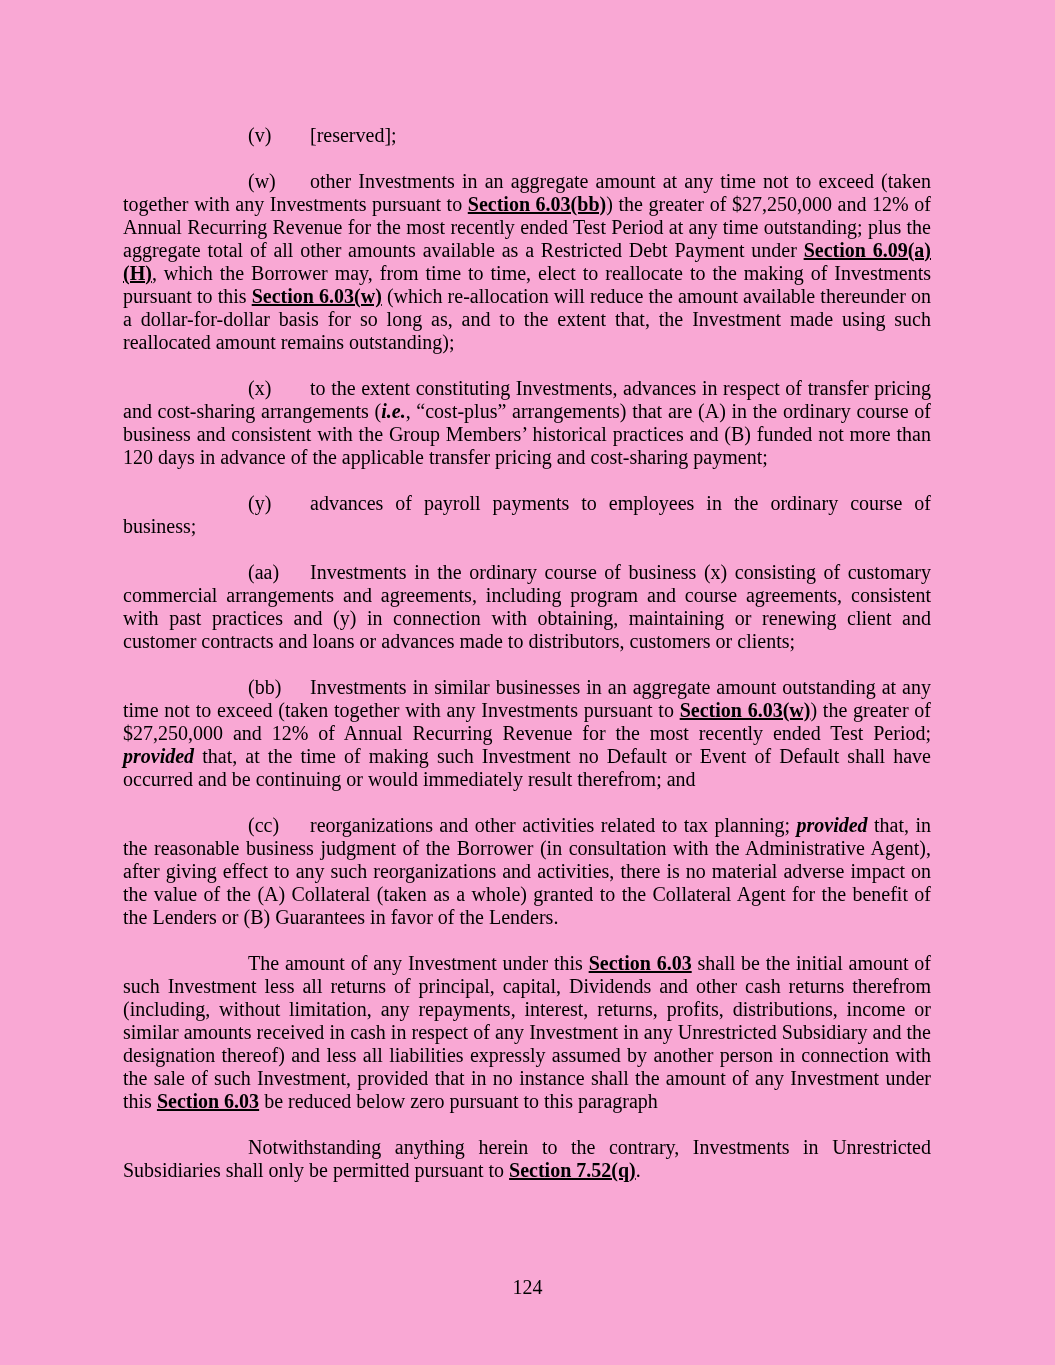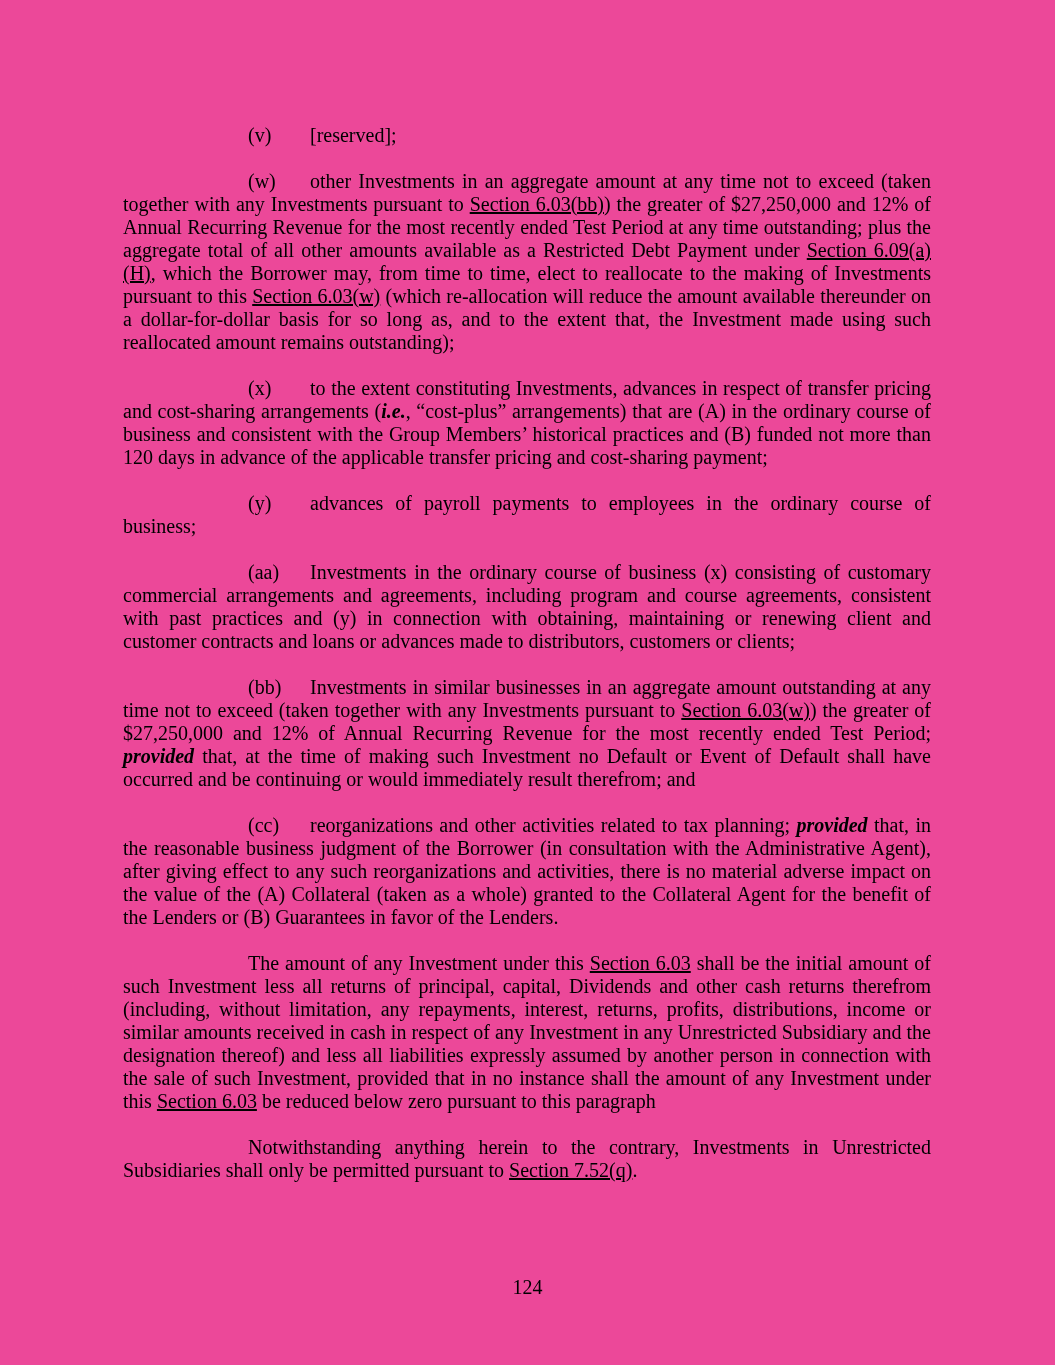--- a/index.html
+++ b/index.html
@@ -4,21 +4,21 @@
 <style>
   html, body {
     margin: 0;
     padding: 0;
     background: #ffffff;
   }
   .page {
     position: relative;
     width: 1055px;
     height: 1365px;
-    background: #ec4899;
+    background: #f9a8d4;
     font-family: "Liberation Serif", "DejaVu Serif", serif;
     font-size: 20px;
     line-height: 23px;
     color: #000000;
     box-sizing: border-box;
     overflow: hidden;
   }
   .doc-body {
     position: absolute;
     left: 123px;
@@ -28,21 +28,21 @@
   .para {
     margin: 0 0 23px 0;
     text-align: justify;
     text-indent: 125px;
   }
   .clause-label {
     display: inline-block;
     width: 62px;
     text-indent: 0;
   }
-  .run-u { text-decoration: underline; }
+  .run-u { text-decoration: underline; font-weight: bold; }
   .run-i { font-style: italic; font-weight: bold; }
   .page-number {
     position: absolute;
     left: 0;
     right: 0;
     top: 1276px;
     text-align: center;
     font-size: 20px;
   }
 </style>

